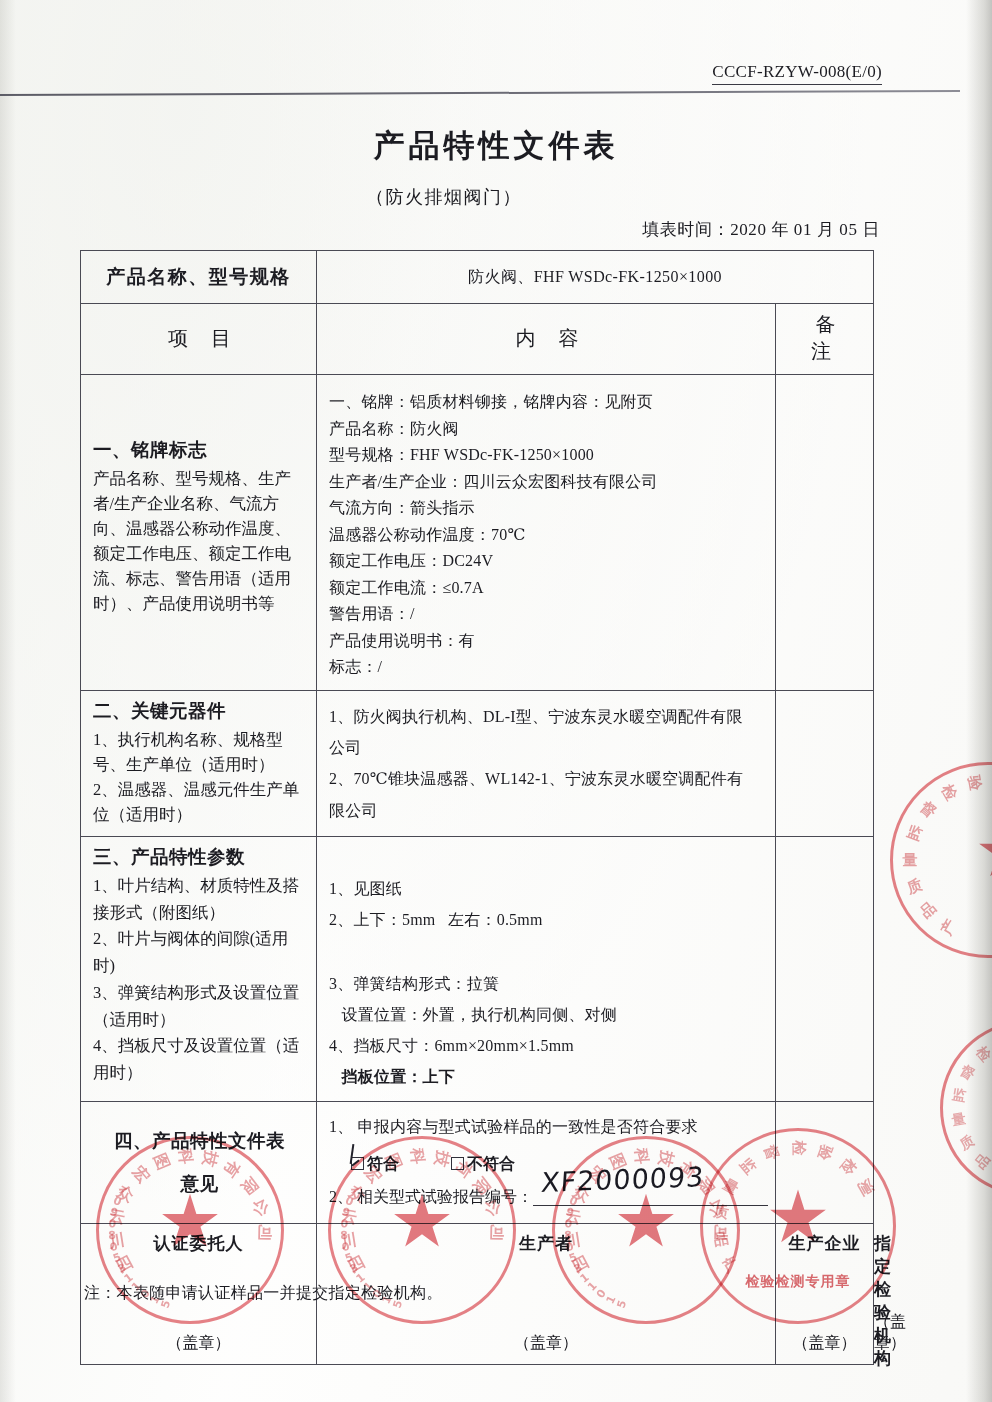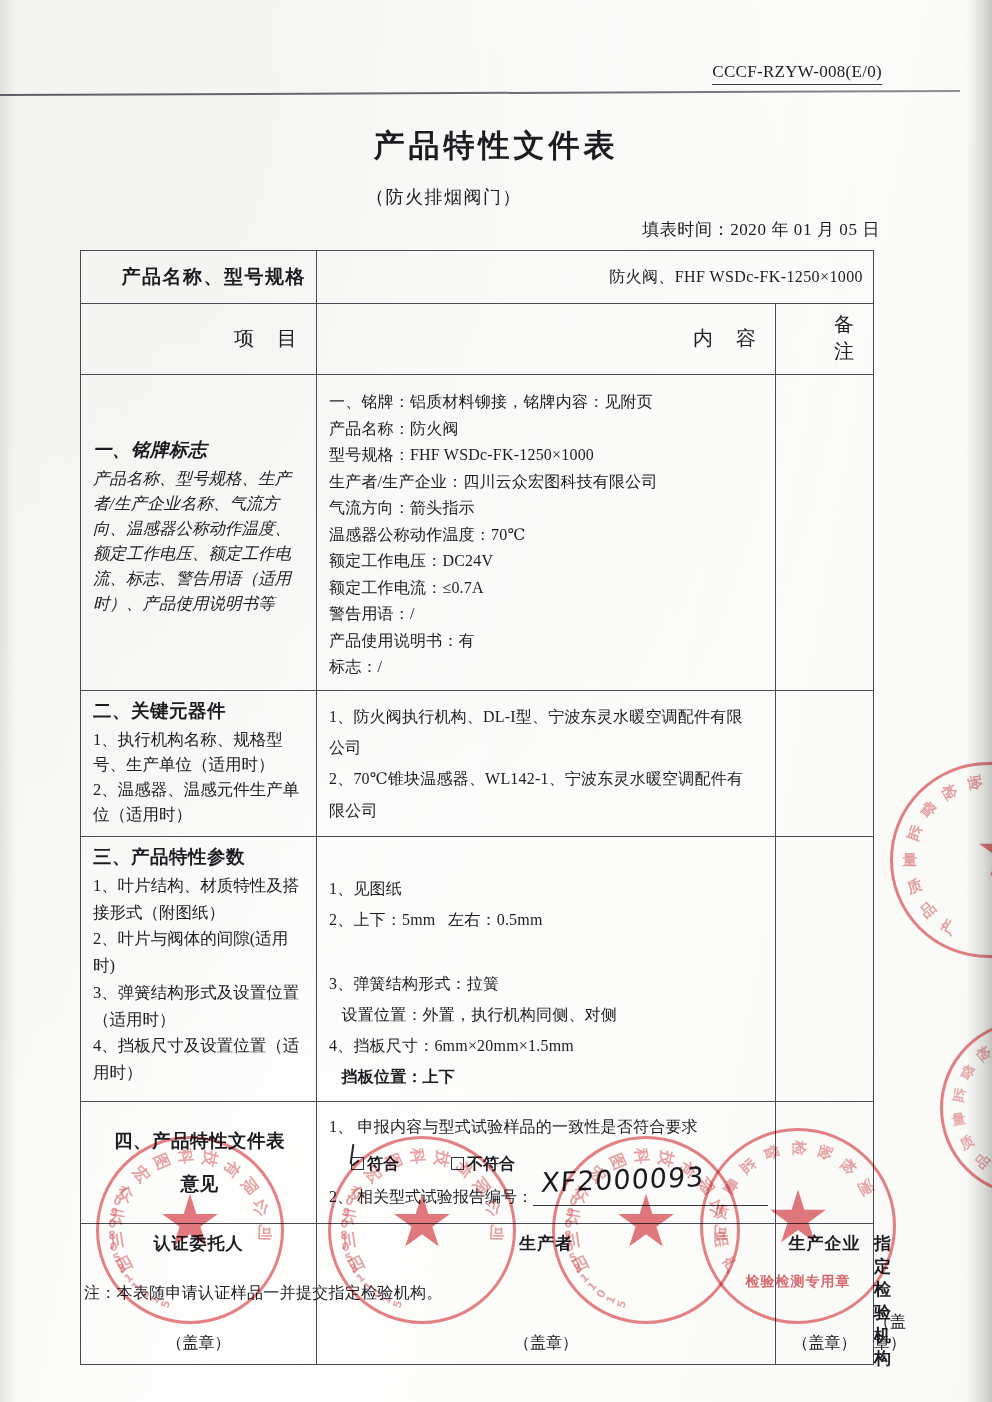--- a/index.html
+++ b/index.html
@@ -106,21 +106,21 @@
     padding: 0;
     background: transparent;
   }
   .cell-pad { padding: 7px 10px 9px 12px; }
 
   .col-item  { width: 236px; }
   .col-body  { width: 459px; }
   .col-note  { width: 98px; }
 
   .center-mid {
-    text-align: right;
+    text-align: center;
     vertical-align: middle !important;
   }
 
   .hdr-name {
     font-size: 19px;
     font-weight: 700;
     letter-spacing: 1.5px;
   }
   .hdr-value {
     font-size: 16px;
@@ -340,21 +340,21 @@
         <td class="center-mid">
           <div class="cell-pad hdr-col">内 容</div>
         </td>
         <td class="center-mid">
           <div class="cell-pad hdr-col">备 注</div>
         </td>
       </tr>
 
       <tr>
         <td>
-          <div class="cell-pad" style="padding-top:62px;font-style:italic;">
+          <div class="cell-pad" style="padding-top:62px;">
             <div class="sec-title">一、铭牌标志</div>
             <div class="sec-sub">产品名称、型号规格、生产者/生产企业名称、气流方向、温感器公称动作温度、额定工作电压、额定工作电流、标志、警告用语（适用时）、产品使用说明书等</div>
           </div>
         </td>
         <td>
           <div class="cell-pad" style="padding-top:14px;">
             <div class="body-line">一、铭牌：铝质材料铆接，铭牌内容：见附页</div>
             <div class="body-line">产品名称：防火阀</div>
             <div class="body-line">型号规格：FHF WSDc-FK-1250×1000</div>
             <div class="body-line">生产者/生产企业：四川云众宏图科技有限公司</div>

